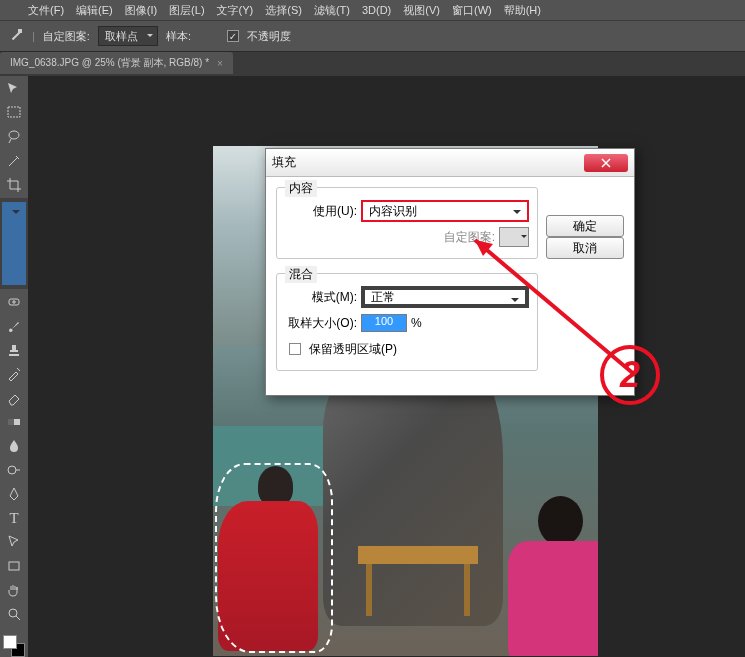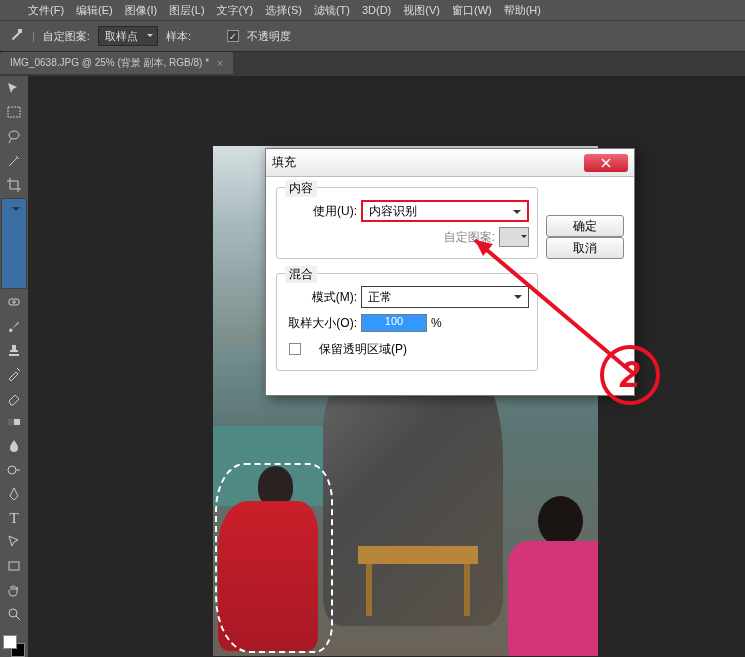--- a/index.html
+++ b/index.html
@@ -52,26 +52,26 @@
 .dlg-close { width: 44px; height: 18px; background: linear-gradient(#e67, #c23); border-radius: 3px; display: flex; align-items: center; justify-content: center; }
 .dlg-close svg { width: 10px; height: 10px; }
 .dlg-body { padding: 10px; display: flex; gap: 8px; }
 .dlg-left { flex: 1; }
 .dlg-right { width: 78px; display: flex; flex-direction: column; gap: 0; margin-top: 28px; }
 .btn { height: 22px; background: linear-gradient(#fdfdfd, #e5e5e5); border: 1px solid #8a8a8a; border-radius: 3px; font-size: 12px; display: flex; align-items: center; justify-content: center; cursor: pointer; }
 .grp { border: 1px solid #c8c8c8; border-radius: 3px; padding: 10px 8px 8px; margin-bottom: 14px; position: relative; font-size: 12px; }
 .grp-title { position: absolute; top: -8px; left: 8px; background: #f0f0f0; padding: 0 4px; font-size: 12px; }
 .row { display: flex; align-items: center; height: 26px; gap: 4px; }
 .row label { width: 72px; text-align: right; font-size: 12px; }
-.sel { flex: 1; height: 22px; border: 1px solid #404040; background: #fff; padding: 0 18px 0 6px; font-size: 12px; display: flex; align-items: center; position: relative; }
+.sel { flex: 1; height: 22px; border: 4px solid #404040; background: #fff; padding: 0 18px 0 6px; font-size: 12px; display: flex; align-items: center; position: relative; }
 .sel::after { content: ""; position: absolute; right: 6px; top: 8px; border: 4px solid transparent; border-top-color: #333; }
 .redbox { border: 2px solid #e81123 !important; }
 .patt { width: 30px; height: 20px; border: 1px solid #888; background: #ddd; position: relative; }
 .patt::after { content: ""; position: absolute; right: 1px; top: 7px; border: 3px solid transparent; border-top-color: #333; }
-.numbox { width: 66px; height: 18px; border: 1px solid #7a7a7a; background: #fff; text-align: center; font-size: 11px; }
+.numbox { width: 46px; height: 18px; border: 1px solid #7a7a7a; background: #fff; text-align: center; font-size: 11px; }
 .numbox.hl { background: #3399ff; color: #fff; }
 .cb { width: 12px; height: 12px; border: 1px solid #888; background: #fff; }
 
 .arrow { position: absolute; left: 465px; top: 230px; width: 180px; height: 150px; pointer-events: none; }
 .anno2 { position: absolute; left: 600px; top: 345px; width: 60px; height: 60px; border: 4px solid #e81123; border-radius: 50%; display: flex; align-items: center; justify-content: center; color: #e81123; font-size: 36px; font-style: italic; font-weight: bold; }
 </style>
 </head>
 <body>
 
 <div class="menubar">
@@ -264,21 +264,21 @@
         <div class="grp-title">混合</div>
         <div class="row">
           <label>模式(M):</label>
           <div class="sel">正常</div>
         </div>
         <div class="row">
           <label>取样大小(O):</label>
           <div class="numbox hl">100</div>
           <span>%</span>
         </div>
-        <div class="row" style="gap:18px;padding-left:4px">
+        <div class="row" style="gap:8px;padding-left:4px">
           <div class="cb"></div>
           <span>保留透明区域(P)</span>
         </div>
       </div>
     </div>
     <div class="dlg-right">
       <div class="btn">确定</div>
       <div class="btn">取消</div>
     </div>
   </div>

